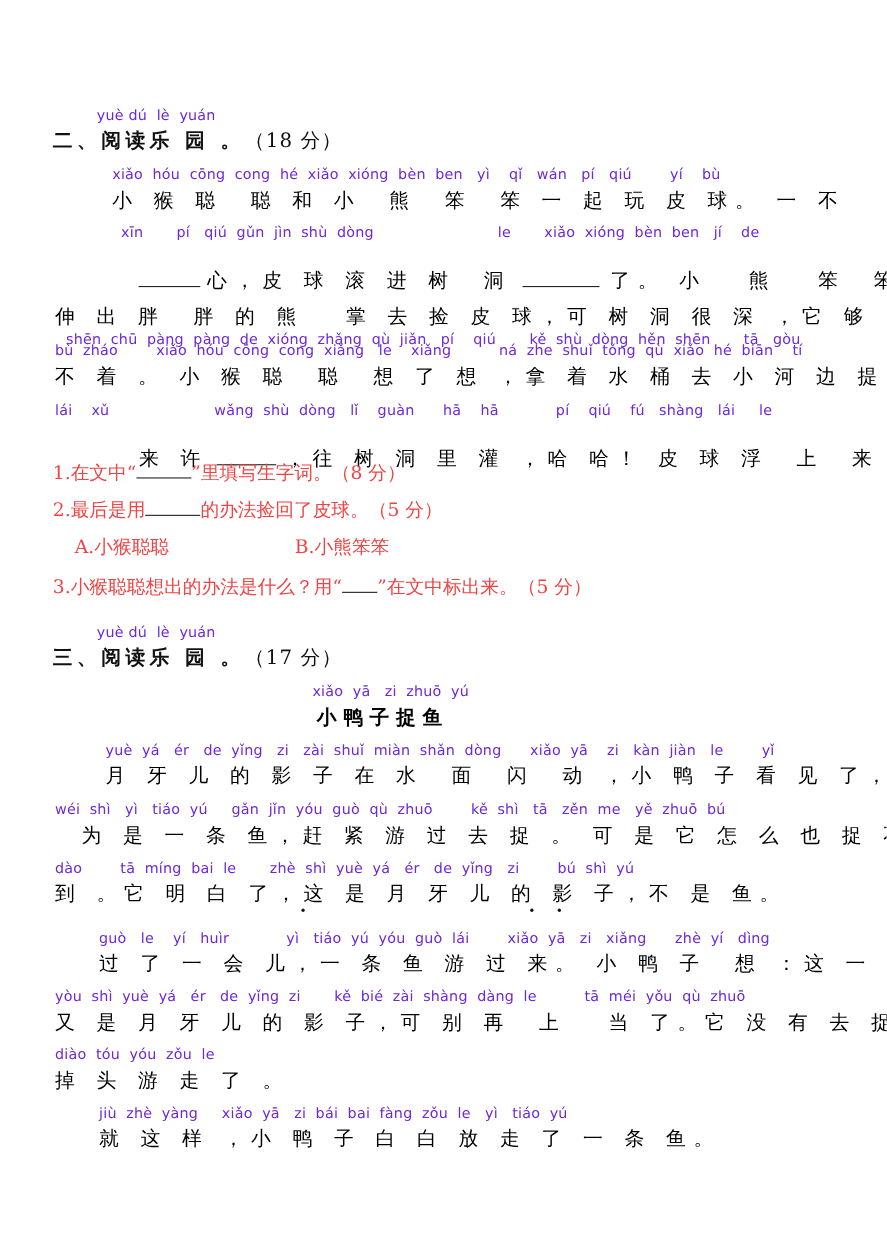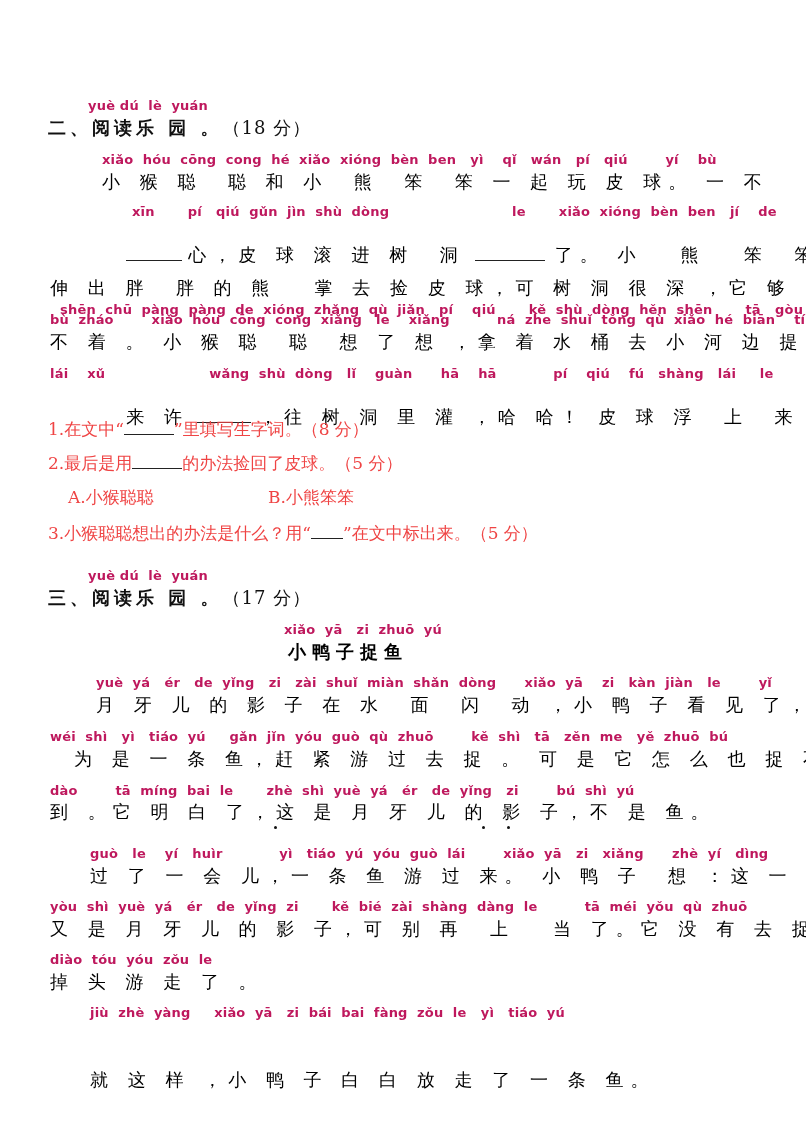--- a/index.html
+++ b/index.html
@@ -1,37 +1,37 @@
 <!DOCTYPE html>
 <html><head>
 <meta charset="utf-8">
 <style>
   html, body { margin: 0; padding: 0; background: #ffffff; }
   body { width: 806px; height: 1122px; position: relative; overflow: hidden; color: #111; font-family: "DejaVu Serif", serif; }
-  .py { position: absolute; font-family: "DejaVu Sans", sans-serif; font-size: 13px; color: #be185d; white-space: pre; letter-spacing: 0.2px; font-weight: bold; }
+  .py { position: absolute; font-family: "DejaVu Sans", sans-serif; font-size: 13px; color: #6d28d9; white-space: pre; letter-spacing: 0.2px; }
   .hz { position: absolute; font-family: "DejaVu Sans", sans-serif; font-size: 18px; color: #000000; white-space: pre; letter-spacing: 7px; }
   .hz.bold { font-weight: bold; letter-spacing: 6px; }
   .heading { position: absolute; font-family: "DejaVu Sans", sans-serif; font-size: 18px; font-weight: bold; white-space: pre; letter-spacing: 4px; }
   .heading .score { font-family: "DejaVu Serif", serif; font-weight: normal; letter-spacing: 1px; }
   .q { position: absolute; font-family: "DejaVu Serif", serif; font-size: 17px; white-space: pre; color: #ef4444; }
   .blank { display: inline-block; border-bottom: 1.4px solid #222; height: 16px; vertical-align: baseline; }
   .dot { position: absolute; width: 3px; height: 3px; border-radius: 50%; background: #111; }
 </style>
 </head>
 <body>
 
 <div>
   <div class="py" style="left:88px; top:98px;">yuè dú  lè  yuán</div>
   <div class="heading" style="left:48px; top:116px;"><span>二、阅读乐 园 。</span><span class="score">（18 分）</span></div>
 
   <div>
     <div class="py" style="left:102px; top:152px;">xiǎo  hóu  cōng  cong  hé  xiǎo  xióng  bèn  ben   yì    qǐ   wán   pí   qiú        yí    bù</div>
     <div class="hz" style="left:102px; top:170px;">小 猴 聪  聪 和 小  熊  笨  笨 一 起 玩 皮 球。 一 不</div>
 
-    <div class="py" style="left:132px; top:204px;">xīn       pí   qiú  gǔn  jìn  shù  dòng                          le       xiǎo  xióng  bèn  ben   jí    de</div>
+    <div class="py" style="left:110px; top:204px;">xīn       pí   qiú  gǔn  jìn  shù  dòng                          le       xiǎo  xióng  bèn  ben   jí    de</div>
     <div class="hz" style="left:50px; top:222px;">
       <span class="blank" style="width:56px; margin-right:6px;"></span><span>心，皮 球 滚 进 树  洞</span><span class="blank" style="width:70px; margin:0 10px;"></span><span>了。 小   熊   笨  笨 急 得</span>
     </div>
 
     <div class="py" style="left:60px; top:258px;margin-top:44px;">shēn  chū  pàng  pàng  de  xióng  zhǎng  qù  jiǎn   pí    qiú       kě  shù  dòng  hěn  shēn       tā   gòu</div>
     <div class="hz" style="left:50px; top:276px;">伸 出 胖  胖 的 熊   掌 去 捡 皮 球，可 树 洞 很 深 ，它 够</div>
 
     <div class="py" style="left:50px; top:312px;">bù  zháo        xiǎo  hóu  cōng  cong  xiǎng   le    xiǎng          ná  zhe  shuǐ  tǒng  qù  xiǎo  hé  biān    tí</div>
     <div class="hz" style="left:50px; top:330px;">不 着 。 小 猴 聪  聪  想 了 想 ，拿 着 水 桶 去 小 河 边 提</div>
 
@@ -73,15 +73,15 @@
     <div class="py" style="left:90px; top:846px;">guò   le    yí   huìr            yì   tiáo  yú  yóu  guò  lái        xiǎo  yā   zi   xiǎng      zhè  yí   dìng</div>
     <div class="hz" style="left:90px; top:864px;">过 了 一 会 儿，一 条 鱼 游 过 来。 小 鸭 子  想 ：这 一 定</div>
 
     <div class="py" style="left:50px; top:899px;">yòu  shì  yuè  yá   ér   de  yǐng  zi       kě  bié  zài  shàng  dàng  le          tā  méi  yǒu  qù  zhuō</div>
     <div class="hz" style="left:50px; top:917px;">又 是 月 牙 儿 的 影 子，可 别 再  上   当 了。它 没 有 去 捉 ，</div>
 
     <div class="py" style="left:50px; top:952px;">diào  tóu  yóu  zǒu  le</div>
     <div class="hz" style="left:50px; top:970px;">掉 头 游 走 了 。</div>
 
     <div class="py" style="left:90px; top:1005px;">jiù  zhè  yàng     xiǎo  yā   zi  bái  bai  fàng  zǒu  le   yì   tiáo  yú</div>
-    <div class="hz" style="left:90px; top:1023px;margin-top:45px;">就 这 样 ，小 鸭 子 白 白 放 走 了 一 条 鱼。</div>
+    <div class="hz" style="left:90px; top:1023px;">就 这 样 ，小 鸭 子 白 白 放 走 了 一 条 鱼。</div>
   </div>
 </div>
 
 </body></html>

